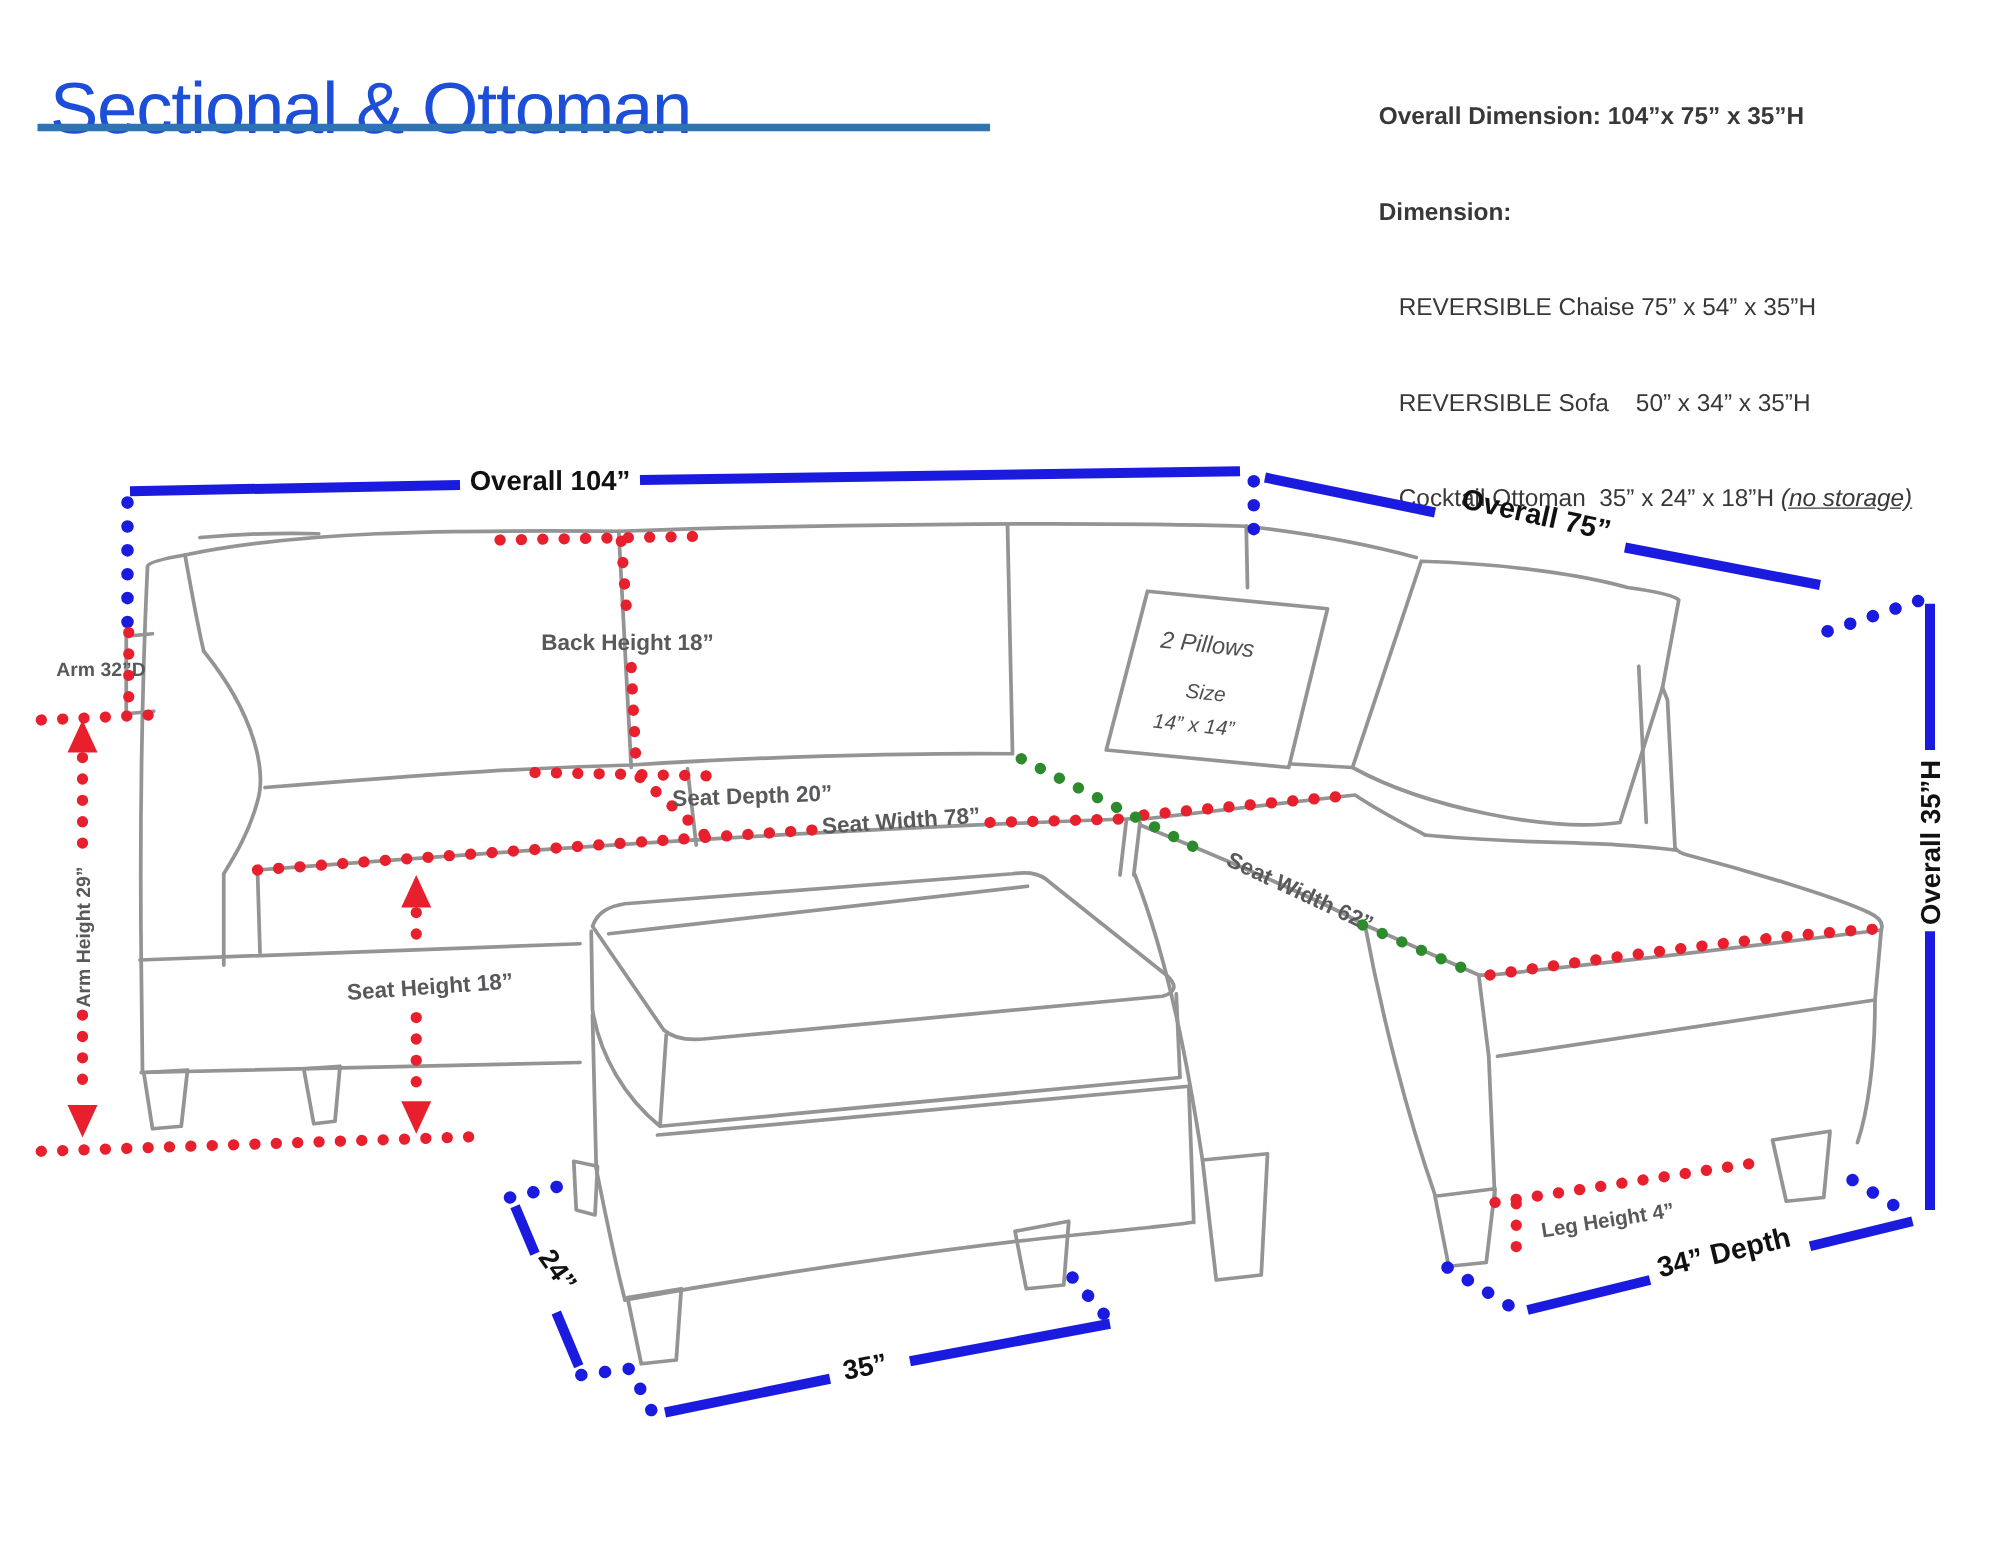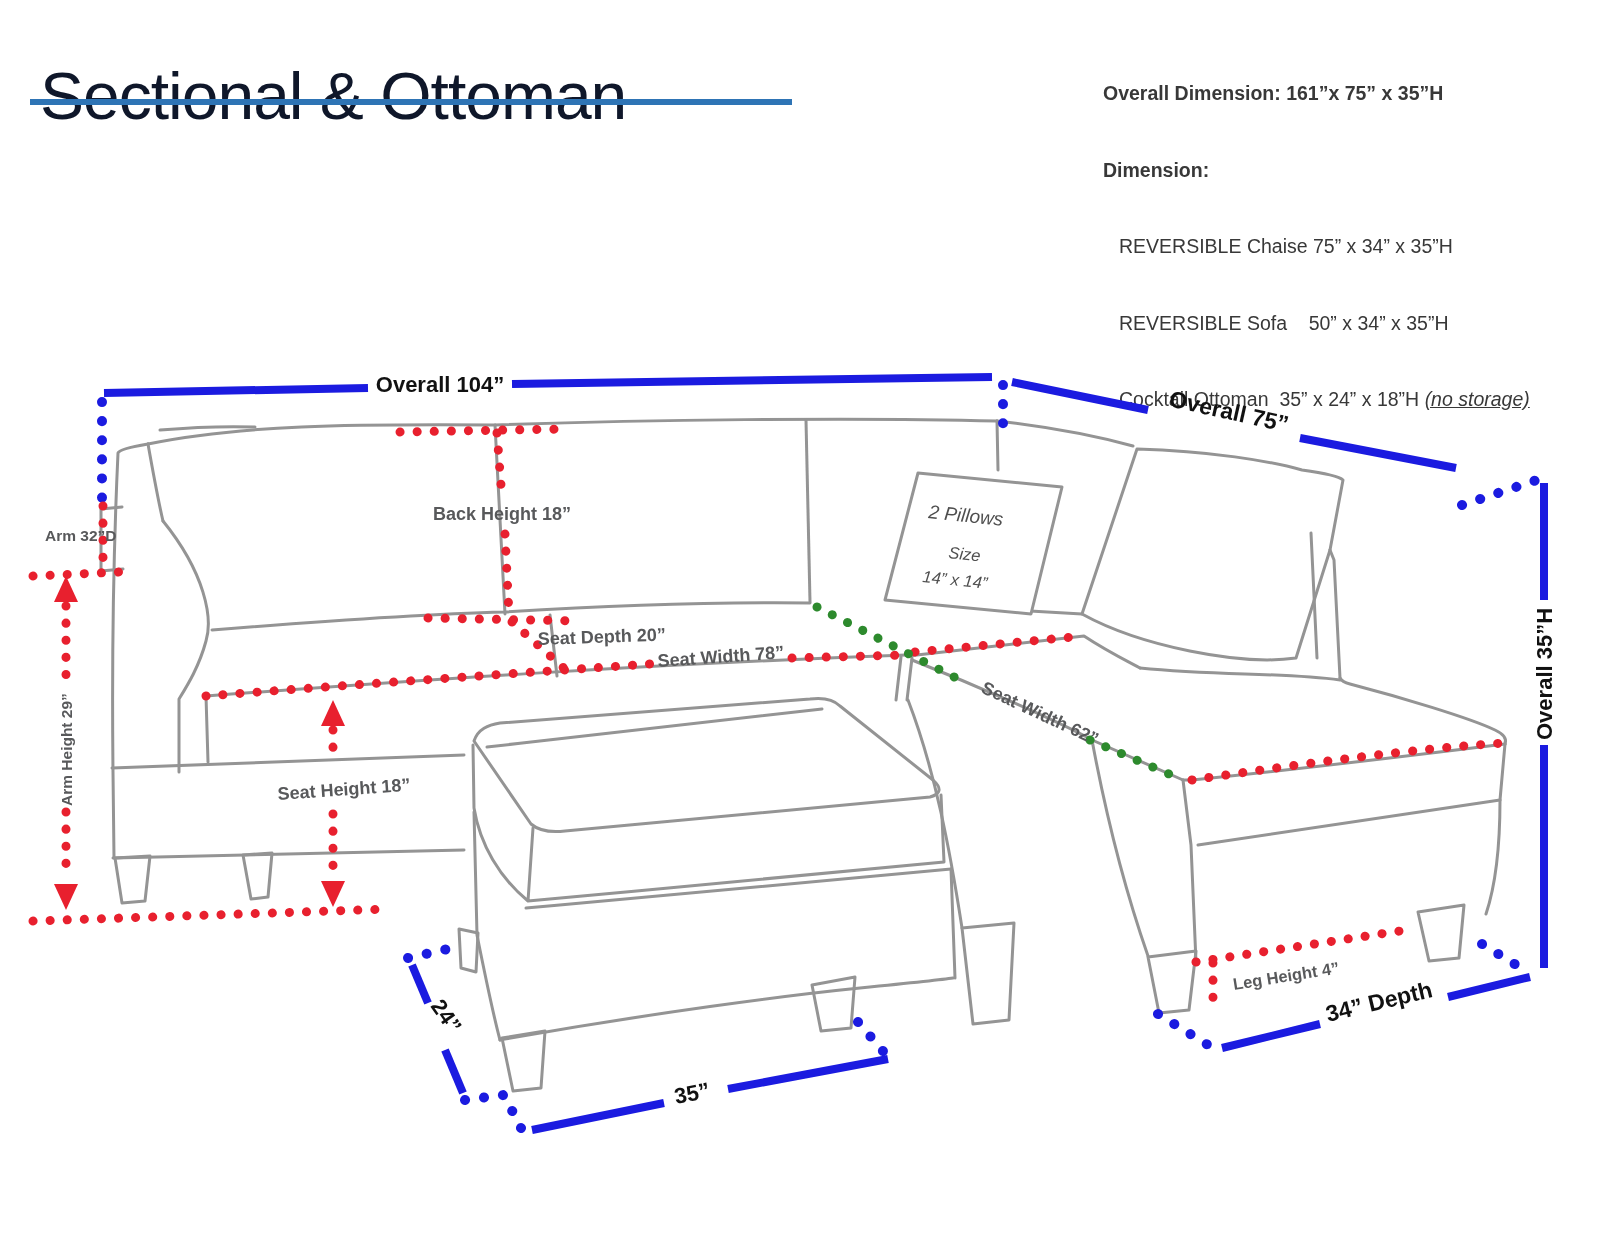--- a/index.html
+++ b/index.html
@@ -1,19 +1,19 @@
 <!DOCTYPE html>
 <html><head>
 <meta charset="utf-8">
 <style>
   html,body{margin:0;padding:0;background:#ffffff;}
   .page{position:relative;width:1600px;height:1236px;background:#fff;overflow:hidden;
         font-family:"Liberation Sans", sans-serif;}
-  .title{position:absolute;left:40px;top:14px;font-size:66px;font-weight:400;
-         letter-spacing:-1px;color:#0f172a;white-space:nowrap;}
+  .title{position:absolute;left:40px;top:14px;font-size:58px;font-weight:400;
+         letter-spacing:-1px;color:#1d4ed8;white-space:nowrap;}
   .title-rule{position:absolute;left:30px;top:99px;width:762px;height:6px;background:#2e74b5;}
   .specs{position:absolute;left:1103px;top:30px;font-size:19.5px;line-height:25.5px;
          color:#383838;white-space:pre;}
   .specs .b{font-weight:700;}
   .specs .item{padding-left:16px;}
   .specs .note{font-style:italic;text-decoration:underline;}
   svg{position:absolute;left:0;top:0;}
   svg text{font-family:"Liberation Sans", sans-serif;}
   .dimlabel{font-weight:700;fill:#111;}
   .graylabel{font-weight:700;fill:#58595b;}
@@ -21,23 +21,23 @@
 </style>
 </head>
 <body>
 
 <div class="page">
 
   <h1 class="title">Sectional &amp; Ottoman</h1>
   <div class="title-rule"></div>
 
   <div class="specs">
-    <div class="b">Overall Dimension: 161”x 75” x 35”H</div>
+    <div class="b">Overall Dimension: 104”x 75” x 35”H</div>
     <div class="b">Dimension:</div>
-    <div class="item"><span>REVERSIBLE Chaise 75” x 34” x 35”H</span><span class="note"></span></div>
+    <div class="item"><span>REVERSIBLE Chaise 75” x 54” x 35”H</span><span class="note"></span></div>
     <div class="item"><span>REVERSIBLE Sofa    50” x 34” x 35”H</span><span class="note"></span></div>
     <div class="item"><span>Cocktail Ottoman  35” x 24” x 18”H </span><span class="note">(no storage)</span></div>
   </div>
 
   <svg width="1600" height="1236" viewBox="0 0 1600 1236">
 
     <g stroke="#949494" stroke-width="3" fill="none" stroke-linecap="round" stroke-linejoin="round">
 
       <path d="M148,444 C240,425 350,424 495,425 C640,420 850,417 997,421"></path>
       <path d="M160,430 C195,427 225,426 255,427"></path>

